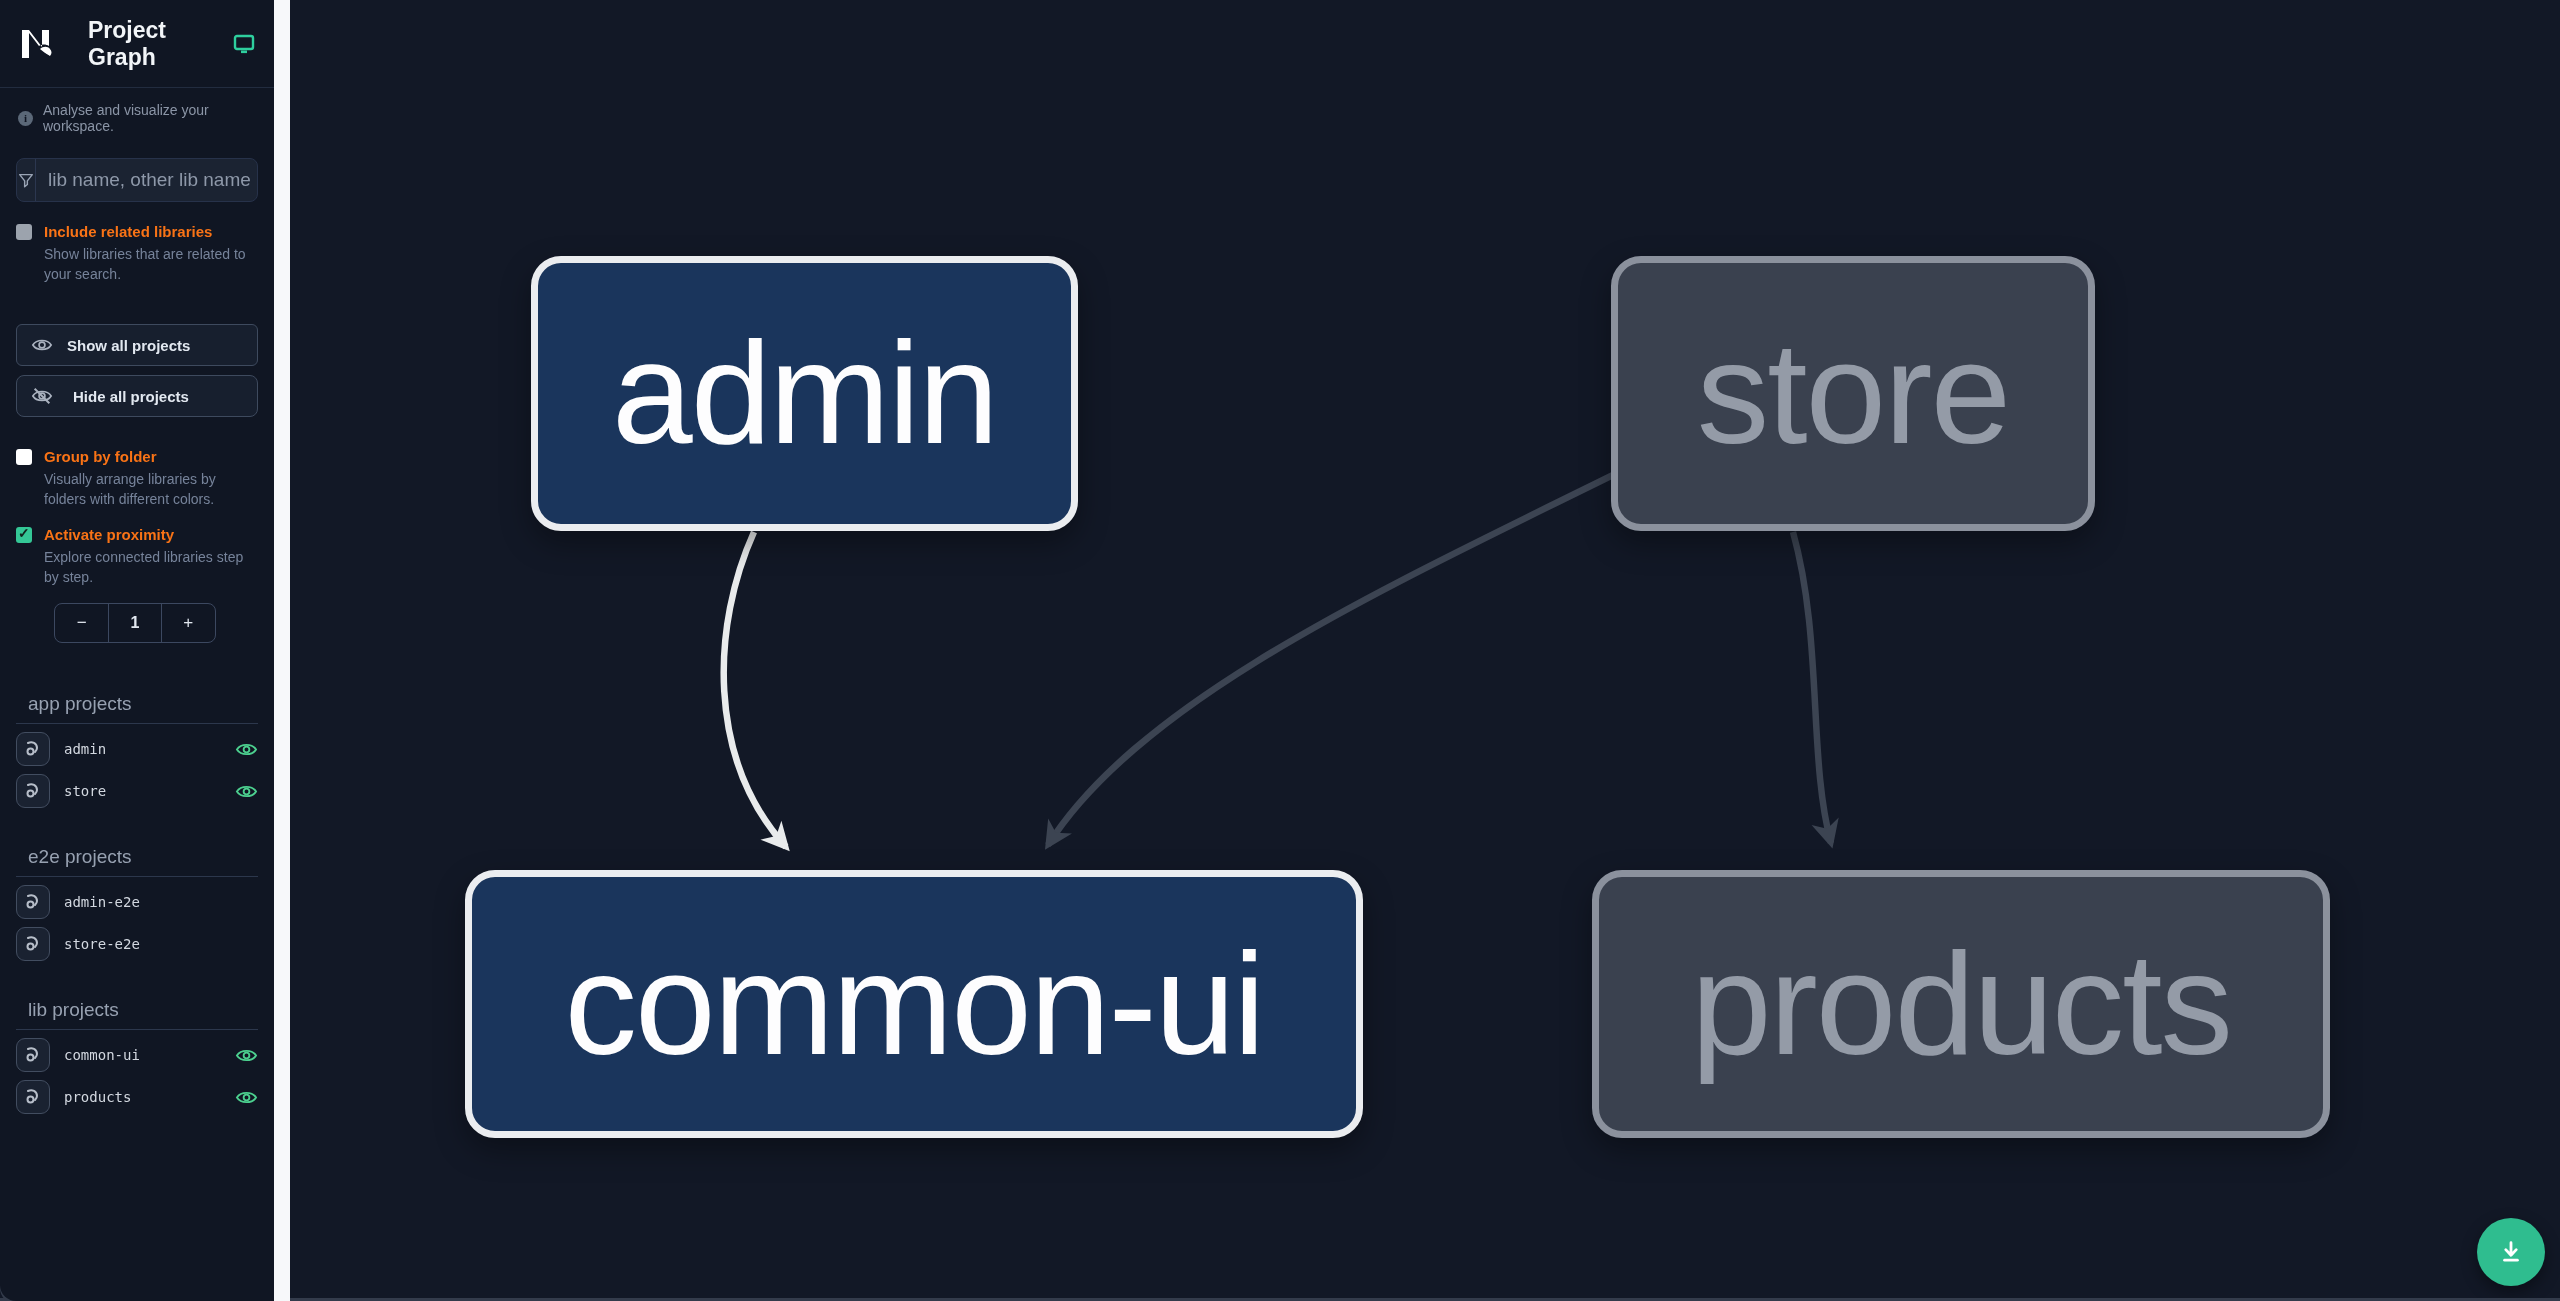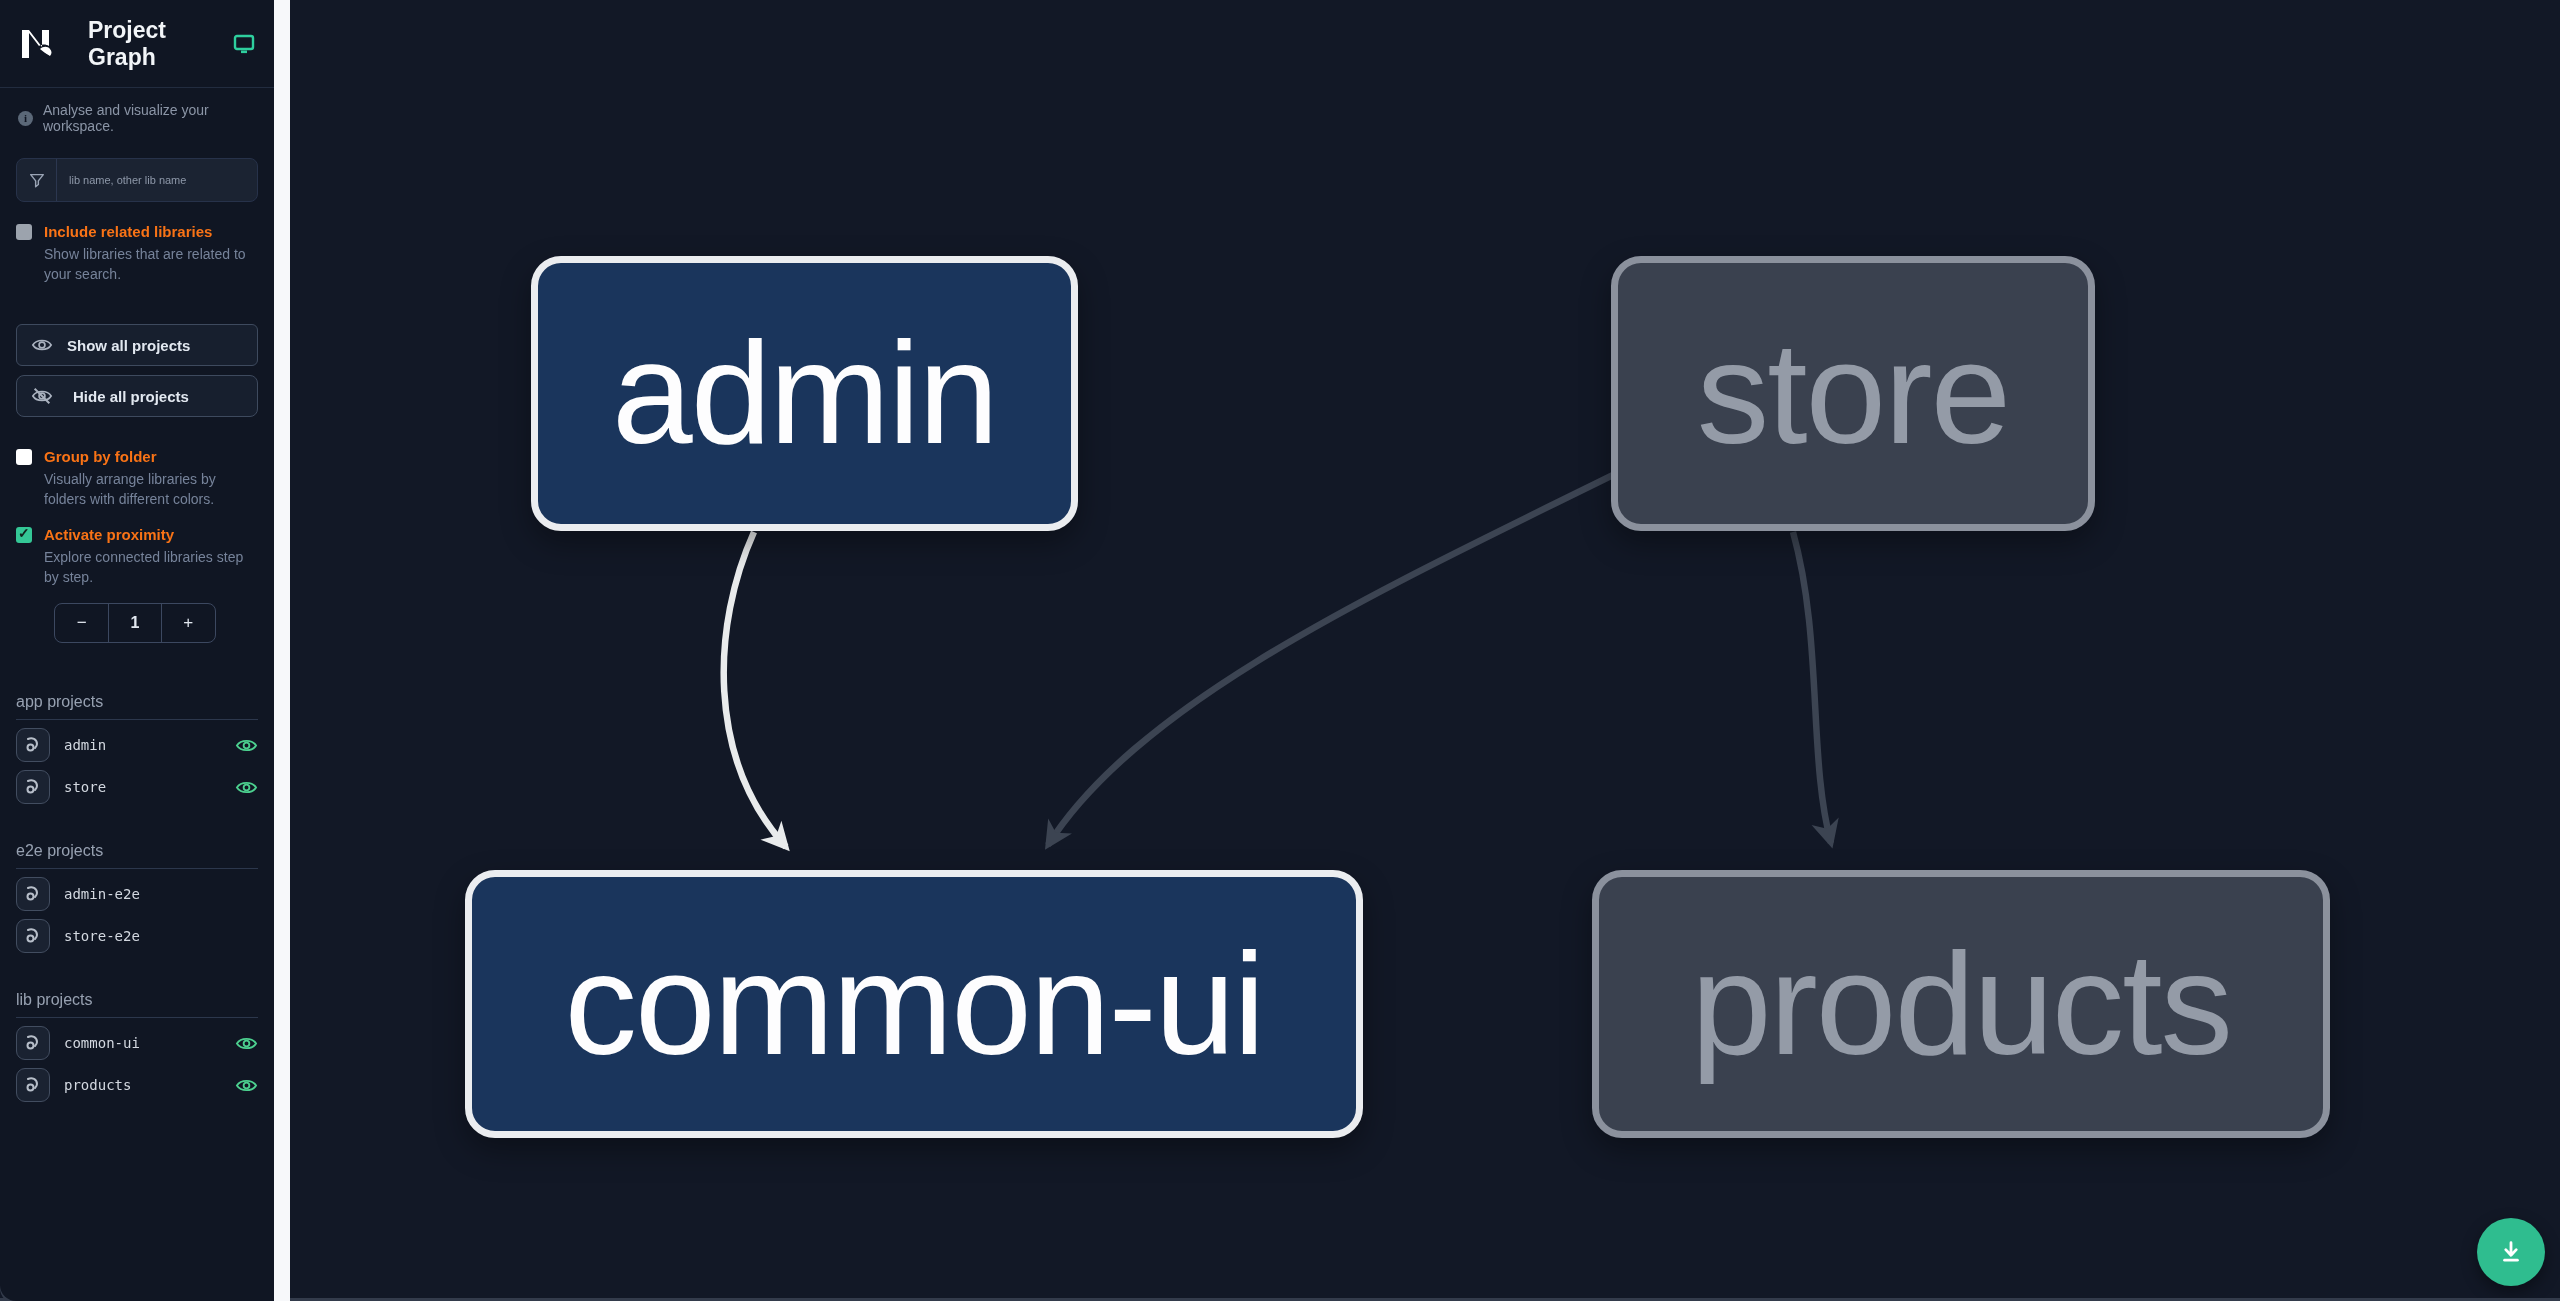--- a/index.html
+++ b/index.html
@@ -22,21 +22,21 @@
              color:#8b95a6; font-size:14px; }
   .info-ic { width:15px; height:15px; border-radius:50%; background:#5b6878; color:#101623;
              font-size:11px; font-weight:bold; display:flex; align-items:center; justify-content:center;
              font-family:"Liberation Serif", serif; flex:0 0 15px; }
 
   .search { margin:24px 16px 0 16px; height:44px; background:#1b2332; border:1px solid #27324a;
             border-radius:8px; display:flex; align-items:stretch; overflow:hidden; }
   .search .funnel-cell { width:40px; display:flex; align-items:center; justify-content:center;
             border-right:1px solid #2c3750; }
   .search input { flex:1; background:transparent; border:none; outline:none; color:#d7dde6;
-            font-size:11px; padding:0 12px; font-family:"Liberation Sans", sans-serif; }
+            font-size:19px; padding:0 12px; font-family:"Liberation Sans", sans-serif; }
   .search input::placeholder { color:#8e98a9; }
 
   .opt { display:flex; gap:12px; padding:0 16px; margin-top:20px; }
   .opt .box { width:16px; height:16px; border-radius:3px; margin-top:2px; flex:0 0 16px; }
   .box.grey { background:#9ca3ad; }
   .box.white { background:#ffffff; }
   .box.teal { background:#34c796; position:relative; }
   .box.teal::after { content:"✓"; position:absolute; left:2px; top:-2px; color:#13241f;
                      font-size:14px; font-weight:bold; }
   .opt .texts { flex:1; }
@@ -51,21 +51,21 @@
   .sb-btn + .sb-btn { margin-top:9px;gap:20px; }
 
   .stepper { display:flex; margin:16px 0 0 54px; width:162px; height:40px;
              border:1px solid #3c4860; border-radius:8px; overflow:hidden; }
   .stepper > * { width:54px; display:flex; align-items:center; justify-content:center;
              color:#e2e8f0; font-size:17px; background:transparent; border:none;
              font-family:"Liberation Sans", sans-serif; }
   .stepper .mid { border-left:1px solid #3c4860; border-right:1px solid #3c4860;
              font-weight:bold; font-size:16px; }
 
-  .section-h { color:#97a1b1; font-size:16px; padding:0 16px; margin-top:38px; }
+  .section-h { color:#97a1b1; font-size:19px; padding:0 28px; margin-top:38px; }
   .section-h.first { margin-top:50px; }
   .section-div { border-bottom:1px solid #2c374c; margin:8px 16px 0 16px; }
 
   .proj-row { display:flex; align-items:center; margin:8px 16px 0 16px; height:34px; gap:14px; }
   .proj-row:first-of-type { margin-top:12px; }
   .focus-btn { width:34px; height:34px; border-radius:9px; border:1px solid #424d60;
                background:#1a2231; display:flex; align-items:center; justify-content:center;
                cursor:pointer; flex:0 0 34px; }
   .proj-name { font-family:"DejaVu Sans Mono", monospace; font-size:14px; color:#d3d8e0; flex:1; }
   .eye-btn { width:24px; height:24px; background:transparent; border:none; cursor:pointer;

